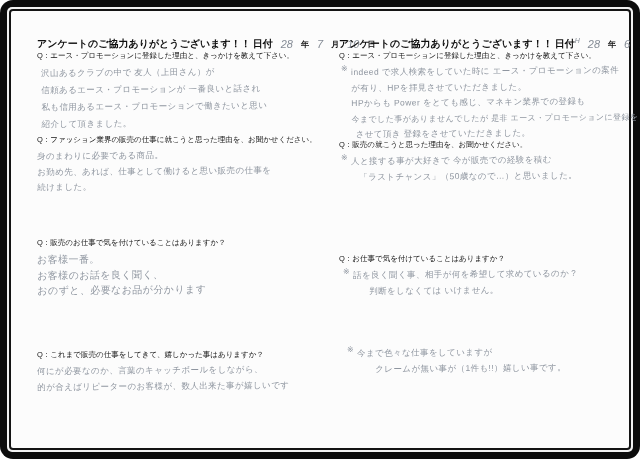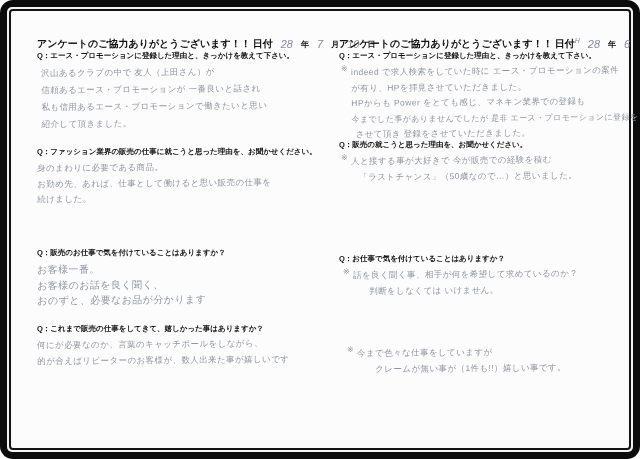--- a/index.html
+++ b/index.html
@@ -18,31 +18,31 @@
   .col-right{left:328px;}
 
   .header{position:absolute;top:22px;left:0;white-space:nowrap;}
   .title{font-weight:bold;font-size:10px;color:#0f0f0f;}
   .date-label{font-weight:bold;font-size:10px;color:#0f0f0f;margin-left:2px;text-align:right;}
   .date-unit{font-weight:bold;font-size:8px;color:#0f0f0f;}
   .date-num{font-size:11px;color:#848b95;margin:0 8px;position:relative;top:1px;font-style:italic;}
   .date-era{font-size:7px;color:#848b95;position:relative;top:-4px;font-style:italic;}
 
   .q{position:absolute;left:0;width:100%;}
-  .q-label{font-weight:bold;font-size:7.5px;color:#131313;white-space:nowrap;letter-spacing:0;}
+  .q-label{font-weight:normal;font-size:7.5px;color:#131313;white-space:nowrap;letter-spacing:0;}
   .answer{
     position:relative;margin-top:4px;
     font-size:8.5px;line-height:15.5px;letter-spacing:0.4px;
     color:#8f96a0;
     transform:rotate(-0.5deg);transform-origin:left top;
   }
   .hw-line{white-space:nowrap;}
   .marker{position:absolute;left:-10px;top:-4px;font-size:8px;color:#8f96a0;}
 
-  .q1-left{top:40px;}  .q2-left{top:136px;}  .q3-left{top:237px;}  .q4-left{top:313px;}
+  .q1-left{top:40px;}  .q2-left{top:124px;}  .q3-left{top:227px;}  .q4-left{top:339px;}
   .q1-right{top:40px;} .q2-right{top:129px;} .q3-right{top:243px;} .q4-right{top:325px;}
 </style>
 </head>
 <body>
 
 <div class="frame-outer"></div>
 <div class="frame-white"></div>
 <div class="frame-inner"></div>
 <div class="paper">
 

